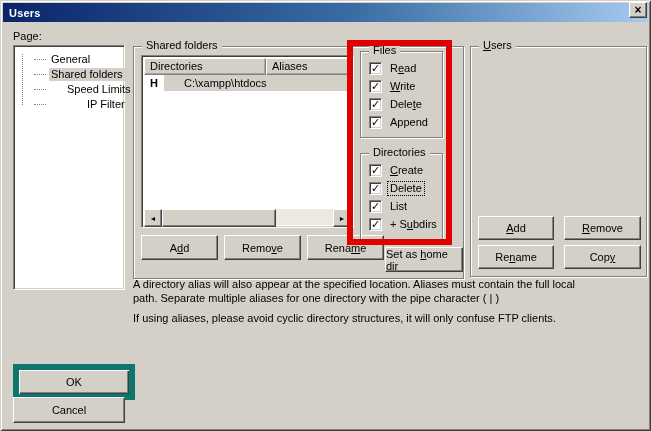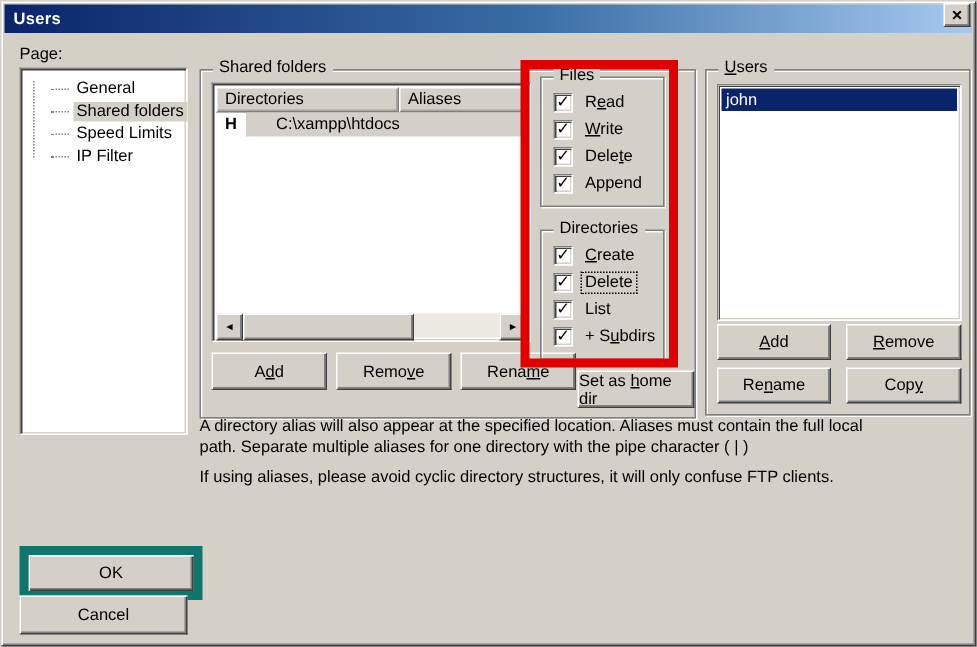--- a/index.html
+++ b/index.html
@@ -116,25 +116,25 @@
   <div class="tree sunken">
     <div class="vline"></div>
     <div class="treerow" style="top:6px;">
       <span class="stub"></span>
       <span class="treelabel">General</span>
     </div>
     <div class="treerow" style="top:21px;">
       <span class="stub"></span>
       <span class="treelabel sel">Shared folders</span>
     </div>
-    <div class="treerow" style="top:36px;">
+    <div class="treerow" style="top:36px;gap:16px;">
       <span class="stub"></span>
       <span class="treelabel">Speed Limits</span>
     </div>
-    <div class="treerow" style="top:51px;">
+    <div class="treerow" style="top:51px;gap:36px;">
       <span class="stub"></span>
       <span class="treelabel">IP Filter</span>
     </div>
   </div>
 
   <div class="gb" style="left:133px;top:46px;width:329px;height:231px;">
     <span class="gbtitle">Shared folders</span>
   </div>
 
   <div class="lv sunken">
@@ -224,25 +224,20 @@
           <span>✓</span>
         </span>
       <span class="cblabel"><span>+ S</span><span class="u">u</span><span>bdirs</span></span>
     </div>
   </div>
 
   <div class="redrect"></div>
 
   <div class="gb" style="left:470px;top:46px;width:175px;height:229px;">
     <span class="gbtitle"><span></span><span class="u">U</span><span>sers</span></span>
-    <div class="ulist sunken">
-      <div class="urow">
-        <span>john</span>
-      </div>
-    </div>
     <div class="btn" style="left:7px;top:169px;width:74px;height:22px;">
       <span><span></span><span class="u">A</span><span>dd</span></span>
     </div>
     <div class="btn" style="left:93px;top:169px;width:75px;height:22px;">
       <span><span></span><span class="u">R</span><span>emove</span></span>
     </div>
     <div class="btn" style="left:7px;top:198px;width:74px;height:22px;">
       <span><span>Re</span><span class="u">n</span><span>ame</span></span>
     </div>
     <div class="btn" style="left:93px;top:198px;width:75px;height:22px;justify-content:center;">

